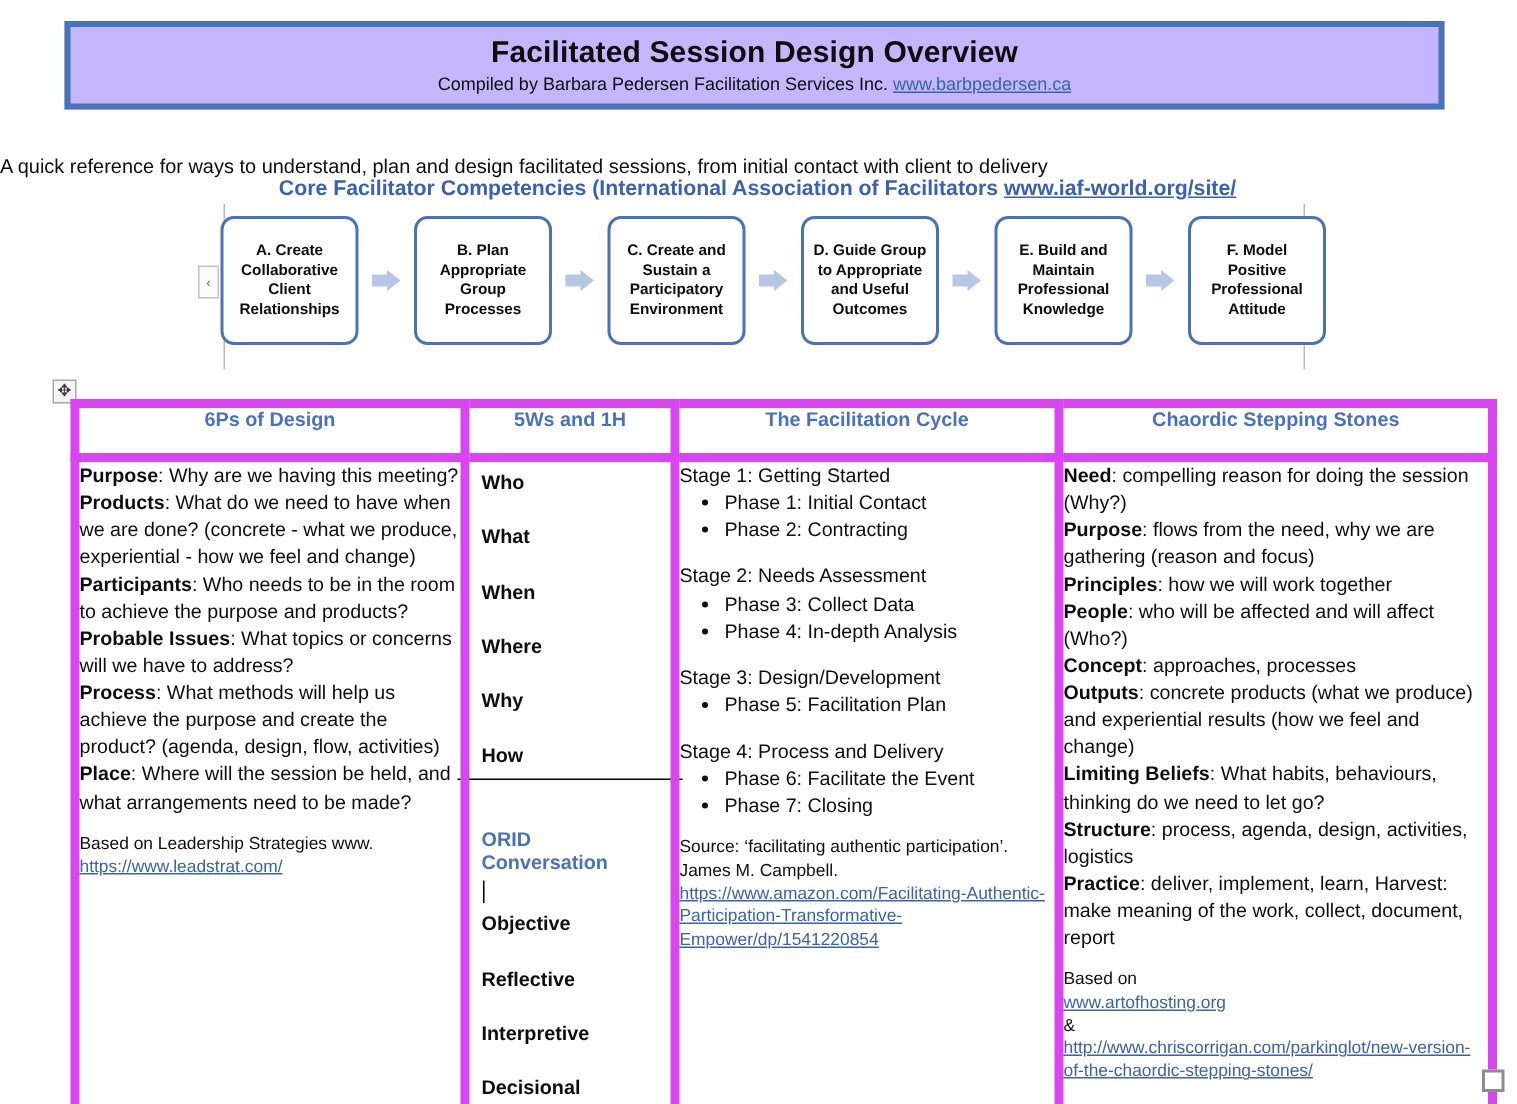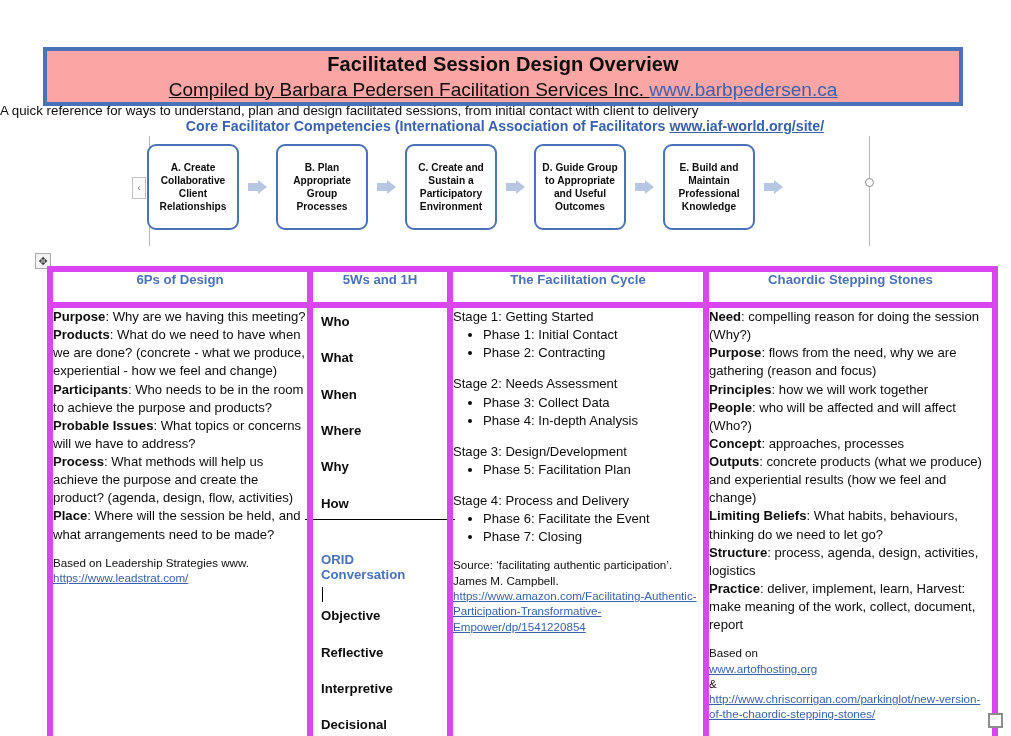--- a/index.html
+++ b/index.html
@@ -7,25 +7,25 @@
     width:1011px;height:736px;overflow:hidden;background:#ffffff;
     font-family:"Liberation Sans","DejaVu Sans",sans-serif;
     color:#0d0d0d;
     -webkit-font-smoothing:antialiased;
   }
   .page{position:relative;width:1011px;height:736px;}
 
   
   .title-banner{
     position:absolute;left:43px;top:14px;width:920px;height:59px;
-    border:4px solid #4a72b8;background:#fca5a5;box-sizing:border-box;
-    display:flex;flex-direction:column;align-items:center;justify-content:center;margin-top:33px;
+    border:4px solid #4a72b8;background:#c4b5fd;box-sizing:border-box;
+    display:flex;flex-direction:column;align-items:center;justify-content:center;
   }
   .title-main{font-size:20px;font-weight:bold;letter-spacing:.1px;line-height:1.15;color:#0d0d0d;}
-  .title-sub{font-size:19px;margin-top:3px;line-height:1.15;color:#0d0d0d;text-decoration:underline;}
+  .title-sub{font-size:12px;margin-top:3px;line-height:1.15;color:#0d0d0d;}
   .lnk{color:#3a62ad;text-decoration:underline;}
 
   
   .tagline{
     position:absolute;left:0;top:82px;width:1011px;text-align:left;
     font-size:13.3px;color:#0d0d0d;margin-top:21px;
   }
 
   
   .smart-wrap{position:absolute;left:140px;top:118px;width:730px;height:128px;}
@@ -133,20 +133,21 @@
       <div class="cbox">A. Create Collaborative Client Relationships</div>
       <div class="arrow"></div>
       <div class="cbox">B. Plan Appropriate Group Processes</div>
       <div class="arrow"></div>
       <div class="cbox">C. Create and Sustain a Participatory Environment</div>
       <div class="arrow"></div>
       <div class="cbox">D. Guide Group to Appropriate and Useful Outcomes</div>
       <div class="arrow"></div>
       <div class="cbox">E. Build and Maintain Professional Knowledge</div>
       <div class="arrow"></div>
+      <div class="cbox">F. Model Positive Professional Attitude</div>
     </div>
   </div>
 
   <div class="move-handle">✥</div>
 
   <table class="grid">
     <colgroup>
       <col class="c1">
         <col class="c2">
         <col class="c3">

